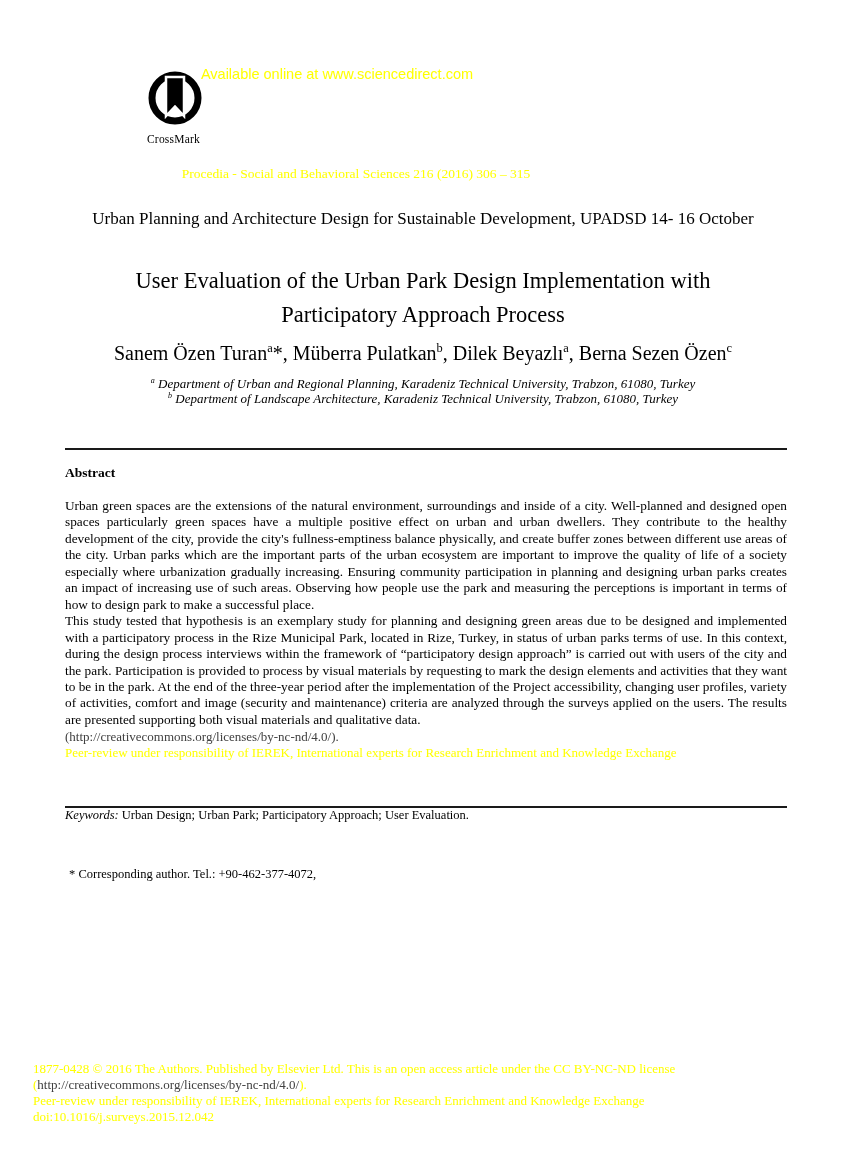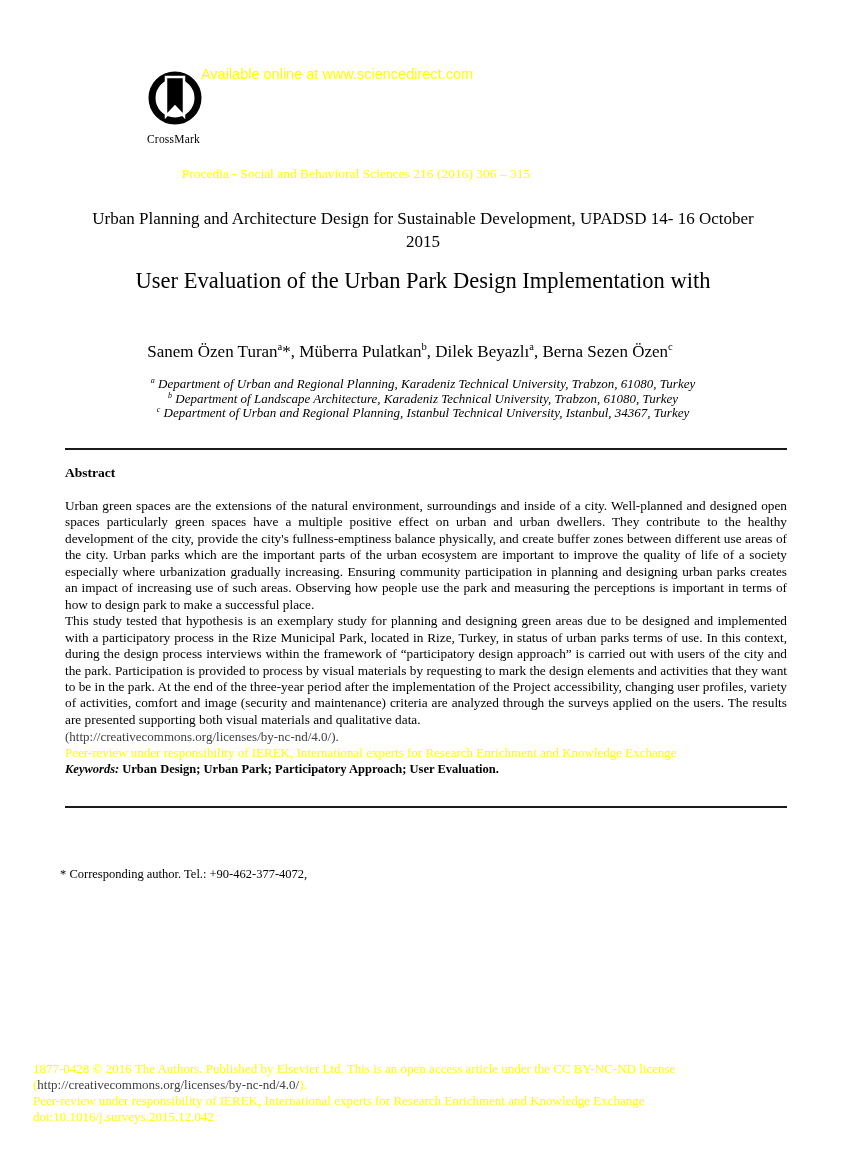--- a/index.html
+++ b/index.html
@@ -22,36 +22,36 @@
   
   #crossmark{left:146px;top:70px;width:110px;text-align:left;}
   #crossmark .cm-label{font-size:11.5px;margin-top:1px;margin-left:1px;letter-spacing:0.2px;}
   #available-online{left:137px;top:66px;width:400px;font-size:14.5px;}
   #brand{left:137px;top:87px;width:400px;font-size:22.5px;font-weight:bold;letter-spacing:0.3px;}
   #journal-line{left:106px;top:149px;width:500px;font-size:13.5px;margin-top:17px;}
 
   
   #conference{left:63px;top:208px;width:720px;font-size:17px;line-height:22.5px;}
   #paper-title{left:73px;top:264px;width:700px;font-size:22.5px;line-height:34px;}
-  #authors{left:50px;top:342px;width:720px;font-size:17px;}
+  #authors{left:63px;top:342px;width:720px;font-size:20px;}
   #affiliations{left:63px;top:377px;width:720px;font-size:13px;line-height:14.6px;font-style:italic;}
 
   .rule{left:65px;width:722px;height:1.5px;background:#1a1a1a;}
   #rule-top{top:448px;}
   #rule-keywords{top:806px;}
 
   
   #abstract-heading{left:65px;top:465px;font-size:13.5px;font-weight:bold;}
   #abstract-body{left:65px;top:498px;width:722px;font-size:13.3px;line-height:16.45px;text-align:justify;}
   #abstract-body p{margin:0;}
   #license-block{left:65px;top:729px;width:722px;font-size:13px;line-height:16px;}
-  #keywords{left:65px;top:762px;width:722px;font-size:12.5px;font-weight:bold;}
+  #keywords{left:65px;top:808px;width:722px;font-size:12.5px;}
 
   
-  #footnote{left:60px;top:867px;width:480px;font-size:12.5px;line-height:15px;}
+  #footnote{left:69px;top:867px;width:480px;font-size:12.5px;line-height:15px;}
   #footnote .indent{margin-left:10px;}
 
   
   #footer{left:33px;top:1061px;width:720px;font-size:13px;line-height:16px;}
   .link{cursor:pointer;}
 </style>
 </head>
 <body>
 
 <div id="page">
@@ -62,35 +62,34 @@
     <svg width="58" height="58" viewBox="0 0 58 58">
       <circle cx="29" cy="28" r="23" fill="none" stroke="#000" stroke-width="7"></circle>
       <path d="M20 7 L38 7 L38 46 L29 36.5 L20 46 Z" fill="#000" stroke="#fff" stroke-width="2.5"></path>
     </svg>
     <div class="cm-label">CrossMark</div>
   </div>
   <div class="abs center yellow" id="journal-line">Procedia - Social and Behavioral Sciences 216 (2016) 306 – 315</div>
 
   <div class="abs center" id="conference">
     <div>Urban Planning and Architecture Design for Sustainable Development, UPADSD 14- 16 October</div>
-    <div>2015</div>
   </div>
 
   <div class="abs center" id="paper-title">
     <div>User Evaluation of the Urban Park Design Implementation with</div>
+    <div>Participatory Approach Process</div>
   </div>
 
   <div class="abs center" id="authors">
     <span><span>Sanem Özen Turan</span><sup>a</sup><span>*</span><span>, </span></span><span><span>Müberra Pulatkan</span><sup>b</sup><span></span><span>, </span></span><span><span>Dilek Beyazlı</span><sup>a</sup><span></span><span>, </span></span><span><span>Berna Sezen Özen</span><sup>c</sup><span></span><span></span></span>
   </div>
 
   <div class="abs center" id="affiliations">
     <div><sup>a</sup><span> Department of Urban and Regional Planning, Karadeniz Technical University, Trabzon, 61080, Turkey</span></div>
     <div><sup>b</sup><span> Department of Landscape Architecture, Karadeniz Technical University, Trabzon, 61080, Turkey</span></div>
-    <div><sup>c</sup><span> Department of Urban and Regional Planning, Istanbul Technical University, Istanbul, 34367, Turkey</span></div>
   </div>
 
   <div class="abs rule" id="rule-top"></div>
 
   <div class="abs" id="abstract-heading">Abstract</div>
   <div class="abs" id="abstract-body">
     <p>Urban green spaces are the extensions of the natural environment, surroundings and inside of a city. Well-planned and designed open spaces particularly green spaces have a multiple positive effect on urban and urban dwellers. They contribute to the healthy development of the city, provide the city's fullness-emptiness balance physically, and create buffer zones between different use areas of the city. Urban parks which are the important parts of the urban ecosystem are important to improve the quality of life of a society especially where urbanization gradually increasing. Ensuring community participation in planning and designing urban parks creates an impact of increasing use of such areas. Observing how people use the park and measuring the perceptions is important in terms of how to design park to make a successful place.</p>
     <p>This study tested that hypothesis is an exemplary study for planning and designing green areas due to be designed and implemented with a participatory process in the Rize Municipal Park, located in Rize, Turkey, in status of urban parks terms of use. In this context, during the design process interviews within the framework of “participatory design approach” is carried out with users of the city and the park. Participation is provided to process by visual materials by requesting to mark the design elements and activities that they want to be in the park. At the end of the three-year period after the implementation of the Project accessibility, changing user profiles, variety of activities, comfort and image (security and maintenance) criteria are analyzed through the surveys applied on the users. The results are presented supporting both visual materials and qualitative data.</p>
   </div>
 

